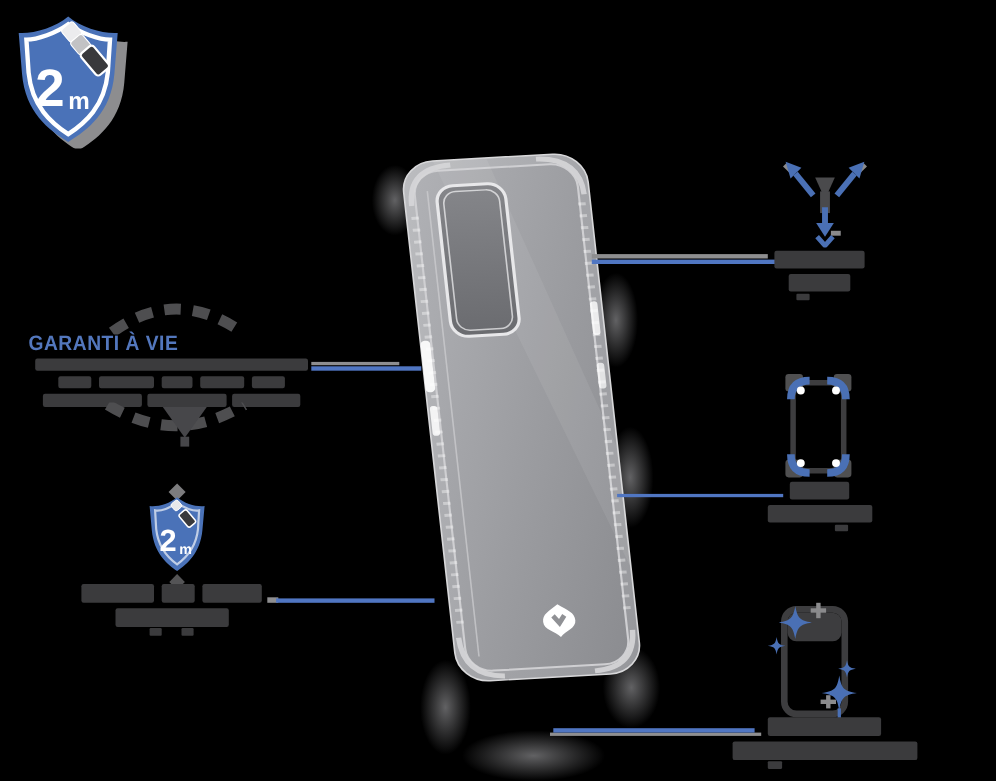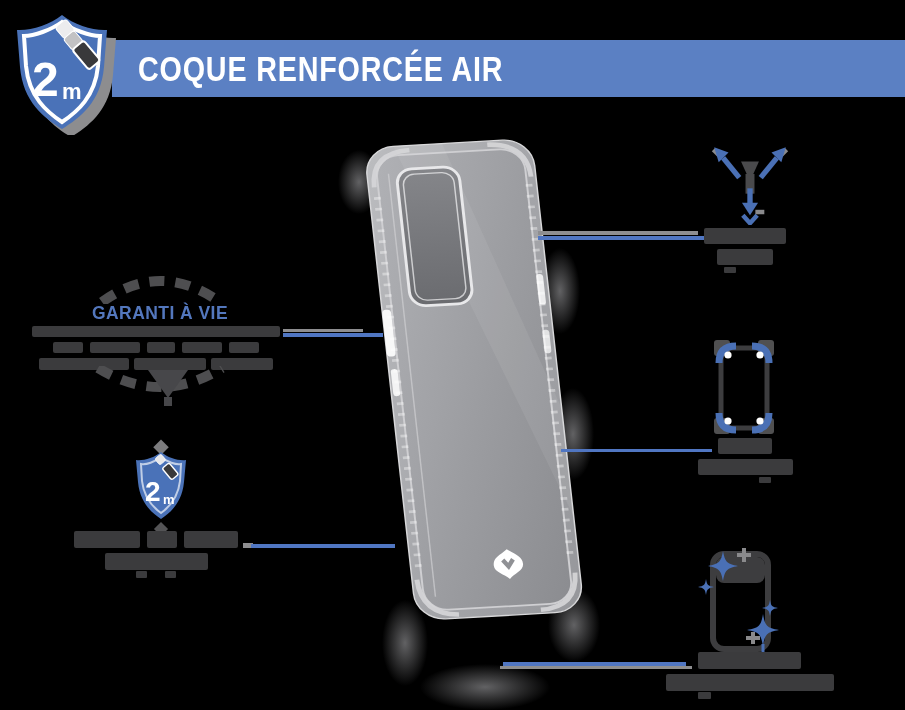--- a/index.html
+++ b/index.html
@@ -22,23 +22,20 @@
   .blob{background:radial-gradient(closest-side,rgba(150,150,153,.65),rgba(150,150,153,0));}
   
   #garanti-title{color:#5377bd;font-weight:bold;font-size:19px;letter-spacing:.5px;white-space:nowrap;
                  transform:scaleX(.92);transform-origin:center;}
 </style>
 </head>
 <body>
 
 <div id="stage">
 
-  <div class="abs" id="banner">
-    <div id="banner-title">COQUE RENFORCÉE AIR</div>
-  </div>
 
   <svg class="abs" style="left:10px;top:10px" width="112" height="125" viewBox="0 0 112 125">
     <path d="M56,9 C68,19 88,25 101,24 L98,61 C95,96 74,112 56,123 C38,112 17,96 14,61 L11,24 C24,25 44,19 56,9 Z" transform="translate(5,4)" fill="#8d8d8f"></path>
     <path d="M52,5 C64,15 84,21 97,20 L94,57 C91,92 70,108 52,119 C34,108 13,92 10,57 L7,20 C20,21 40,15 52,5 Z" fill="#4a72b8"></path>
     <path d="M52,12 C63,20 80,26 90,26 L88,56 C85,87 67,102 52,112 C37,102 19,87 16,56 L14,26 C24,26 41,20 52,12 Z" fill="none" stroke="#ffffff" stroke-width="4"></path>
     <text x="22" y="86" font-size="48" font-weight="bold" fill="#ffffff">2</text>
     <text x="52" y="89" font-size="22" font-weight="bold" fill="#ffffff">m</text>
     <g transform="translate(76,44) rotate(-40)">
       <rect x="-7" y="-40" width="14" height="15" rx="3" fill="#ececee" stroke="#fff" stroke-width="1"></rect>
       <rect x="-8" y="-26" width="14" height="15" rx="3" fill="#c2c2c4" stroke="#fff" stroke-width="1"></rect>
@@ -97,21 +94,21 @@
       <g transform="translate(100,466)">
         <path d="M0,-14 C9,-7 15,-5 15,3 C15,11 5,13 0,19 C-5,13 -15,11 -15,3 C-15,-5 -9,-7 0,-14 Z" fill="#ffffff"></path>
         <path d="M-7,-1 L0,9 L7,-1 L3.5,-4 L0,1 L-3.5,-4 Z" fill="#909195"></path>
       </g>
     </g>
   </svg>
 
   <svg class="abs" style="left:20px;top:256px" width="280" height="48" viewBox="0 0 280 48">
     <path d="M82,46 Q140,4 200,46" fill="none" stroke="#4e4e50" stroke-width="10" stroke-dasharray="15 11"></path>
   </svg>
-  <div class="abs" style="left:20px;top:302px;width:280px;text-align:center">
+  <div class="abs" style="left:20px;top:302px;width:280px;text-align:left">
     <span id="garanti-title" style="display:inline-block">GARANTI À VIE</span>
   </div>
   <div class="abs col" style="left:30px;top:326px;width:252px">
     <div class="bar" style="width:248px;height:11px"></div>
     <div class="row" style="width:252px">
       <div class="bar" style="width:30px;height:11px"></div>
       <div class="bar" style="width:50px;height:11px"></div>
       <div class="bar" style="width:28px;height:11px"></div>
       <div class="bar" style="width:40px;height:11px"></div>
       <div class="bar" style="width:30px;height:11px"></div>

